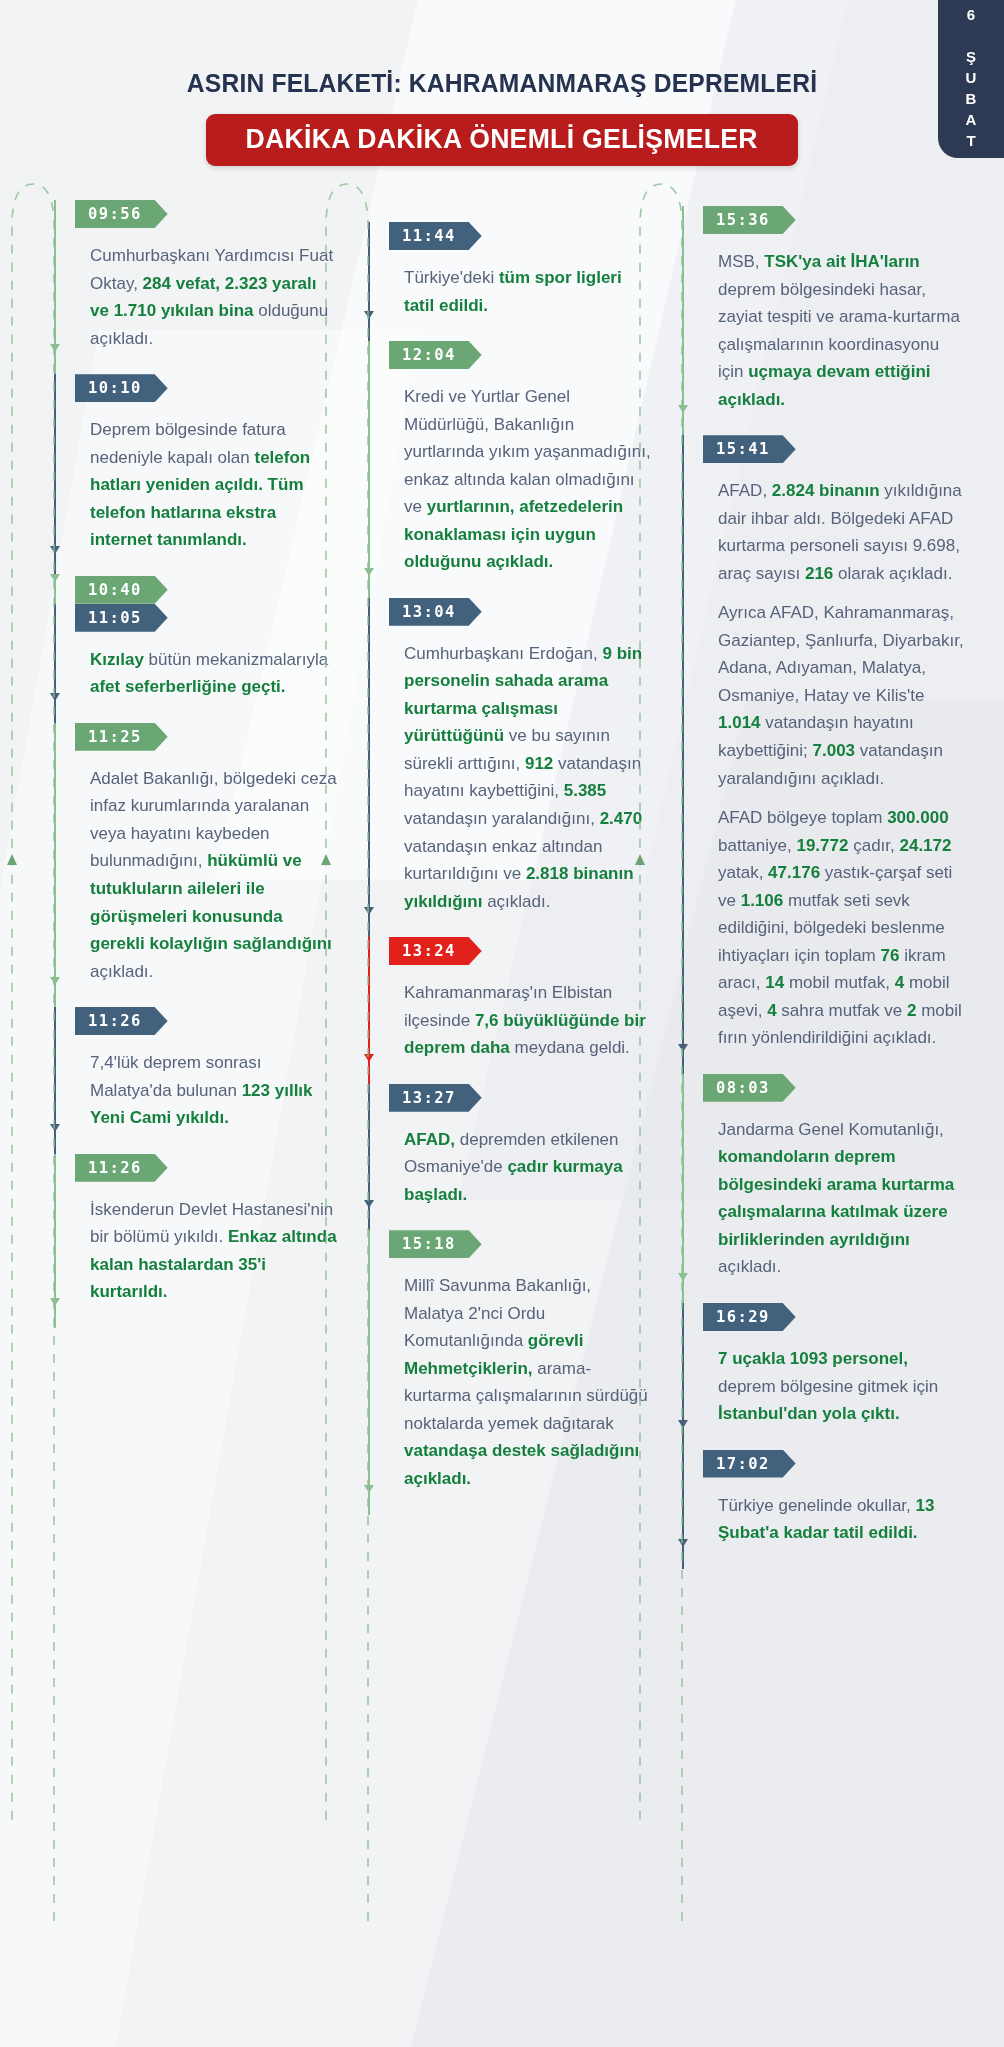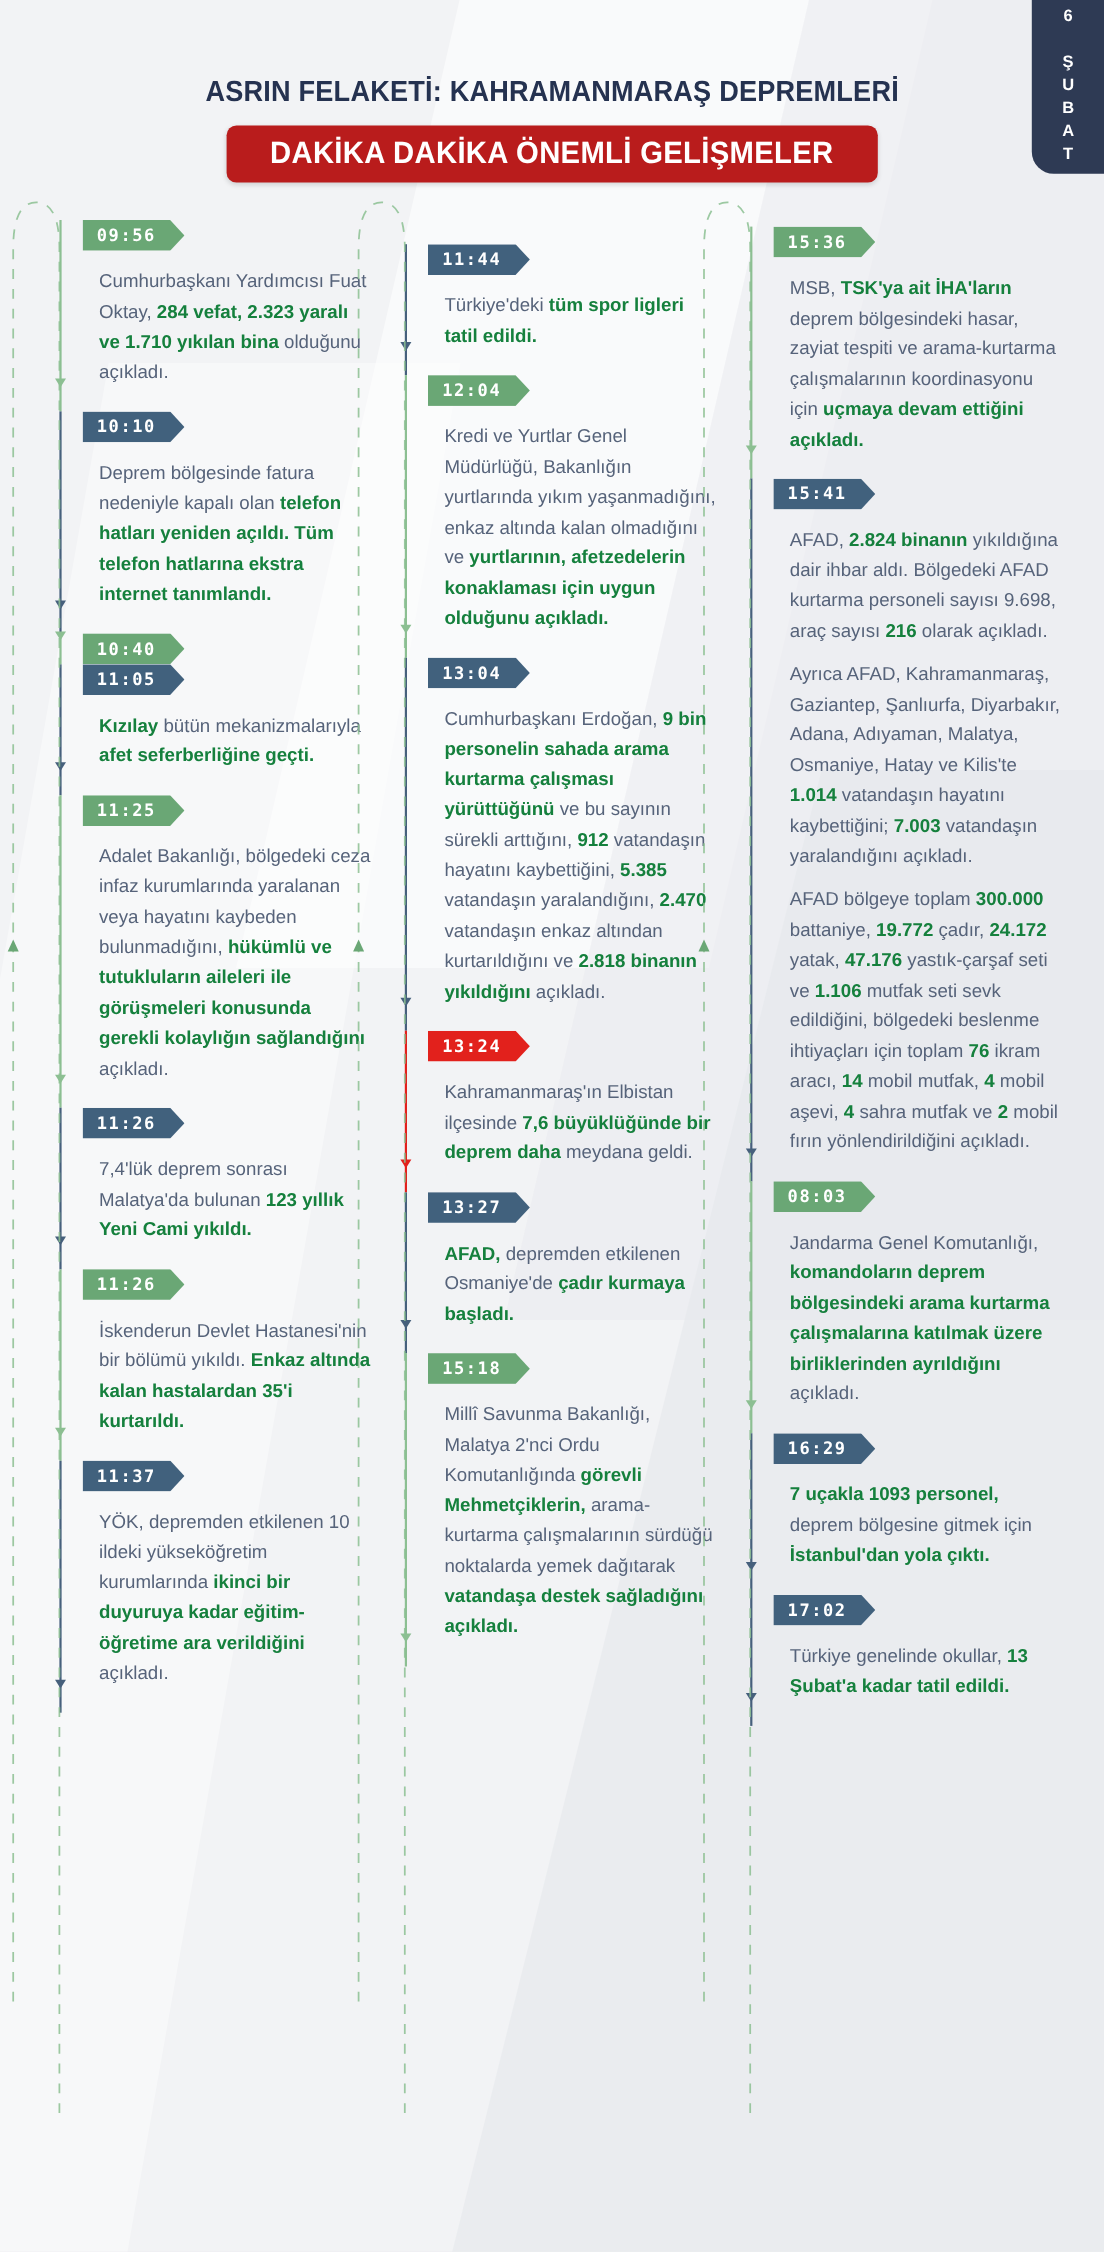--- a/index.html
+++ b/index.html
@@ -198,23 +198,20 @@
           </div></div>
         <div class="event"><div class="spine green"></div><div class="arrow-head" style="bottom: 22px;"></div><div class="time-badge green">11:25</div><div class="event-body">
             <p>Adalet Bakanlığı, bölgedeki ceza infaz kurumlarında yaralanan veya hayatını kaybeden bulunmadığını, <b>hükümlü ve tutukluların aileleri ile görüşmeleri konusunda gerekli kolaylığın sağlandığını</b> açıkladı.</p>
           </div></div>
         <div class="event"><div class="spine blue"></div><div class="arrow-head blue" style="bottom: 22px;"></div><div class="time-badge blue">11:26</div><div class="event-body">
             <p>7,4'lük deprem sonrası Malatya'da bulunan <b>123 yıllık Yeni Cami yıkıldı.</b></p>
           </div></div>
         <div class="event"><div class="spine green"></div><div class="arrow-head" style="bottom: 22px;"></div><div class="time-badge green">11:26</div><div class="event-body">
             <p>İskenderun Devlet Hastanesi'nin bir bölümü yıkıldı. <b>Enkaz altında kalan hastalardan 35'i kurtarıldı.</b></p>
           </div></div>
-        <div class="event"><div class="spine blue"></div><div class="arrow-head blue" style="bottom: 22px;"></div><div class="time-badge blue">11:37</div><div class="event-body">
-            <p>YÖK, depremden etkilenen 10 ildeki yükseköğretim kurumlarında <b>ikinci bir duyuruya kadar eğitim-öğretime ara verildiğini</b> açıkladı.</p>
-          </div></div>
       </div>
     </div>
     <div class="col" style="padding-top: 22px;">
       <div class="connector" style="left: -42px; top: -34px; width: 90px; height: 1760px;"><svg width="90" height="1760" viewBox="0 0 90 1760" xmlns="http://www.w3.org/2000/svg">
           <path d="M66 1755 L66 60 Q66 18 45 18 Q24 18 24 60 L24 1660" fill="none" stroke="#8cbf92" stroke-width="1.6" stroke-dasharray="9 9" opacity=".85"></path>
           <path d="M24 690 l-5 11 h10 z" fill="#6aa775" transform="translate(0,-2)"></path>
         </svg></div>
       <div class="col-inner">
         <div class="event"><div class="spine blue"></div><div class="arrow-head blue" style="bottom: 22px;"></div><div class="time-badge blue">11:44</div><div class="event-body">
             <p>Türkiye'deki <b>tüm spor ligleri tatil edildi.</b></p>

